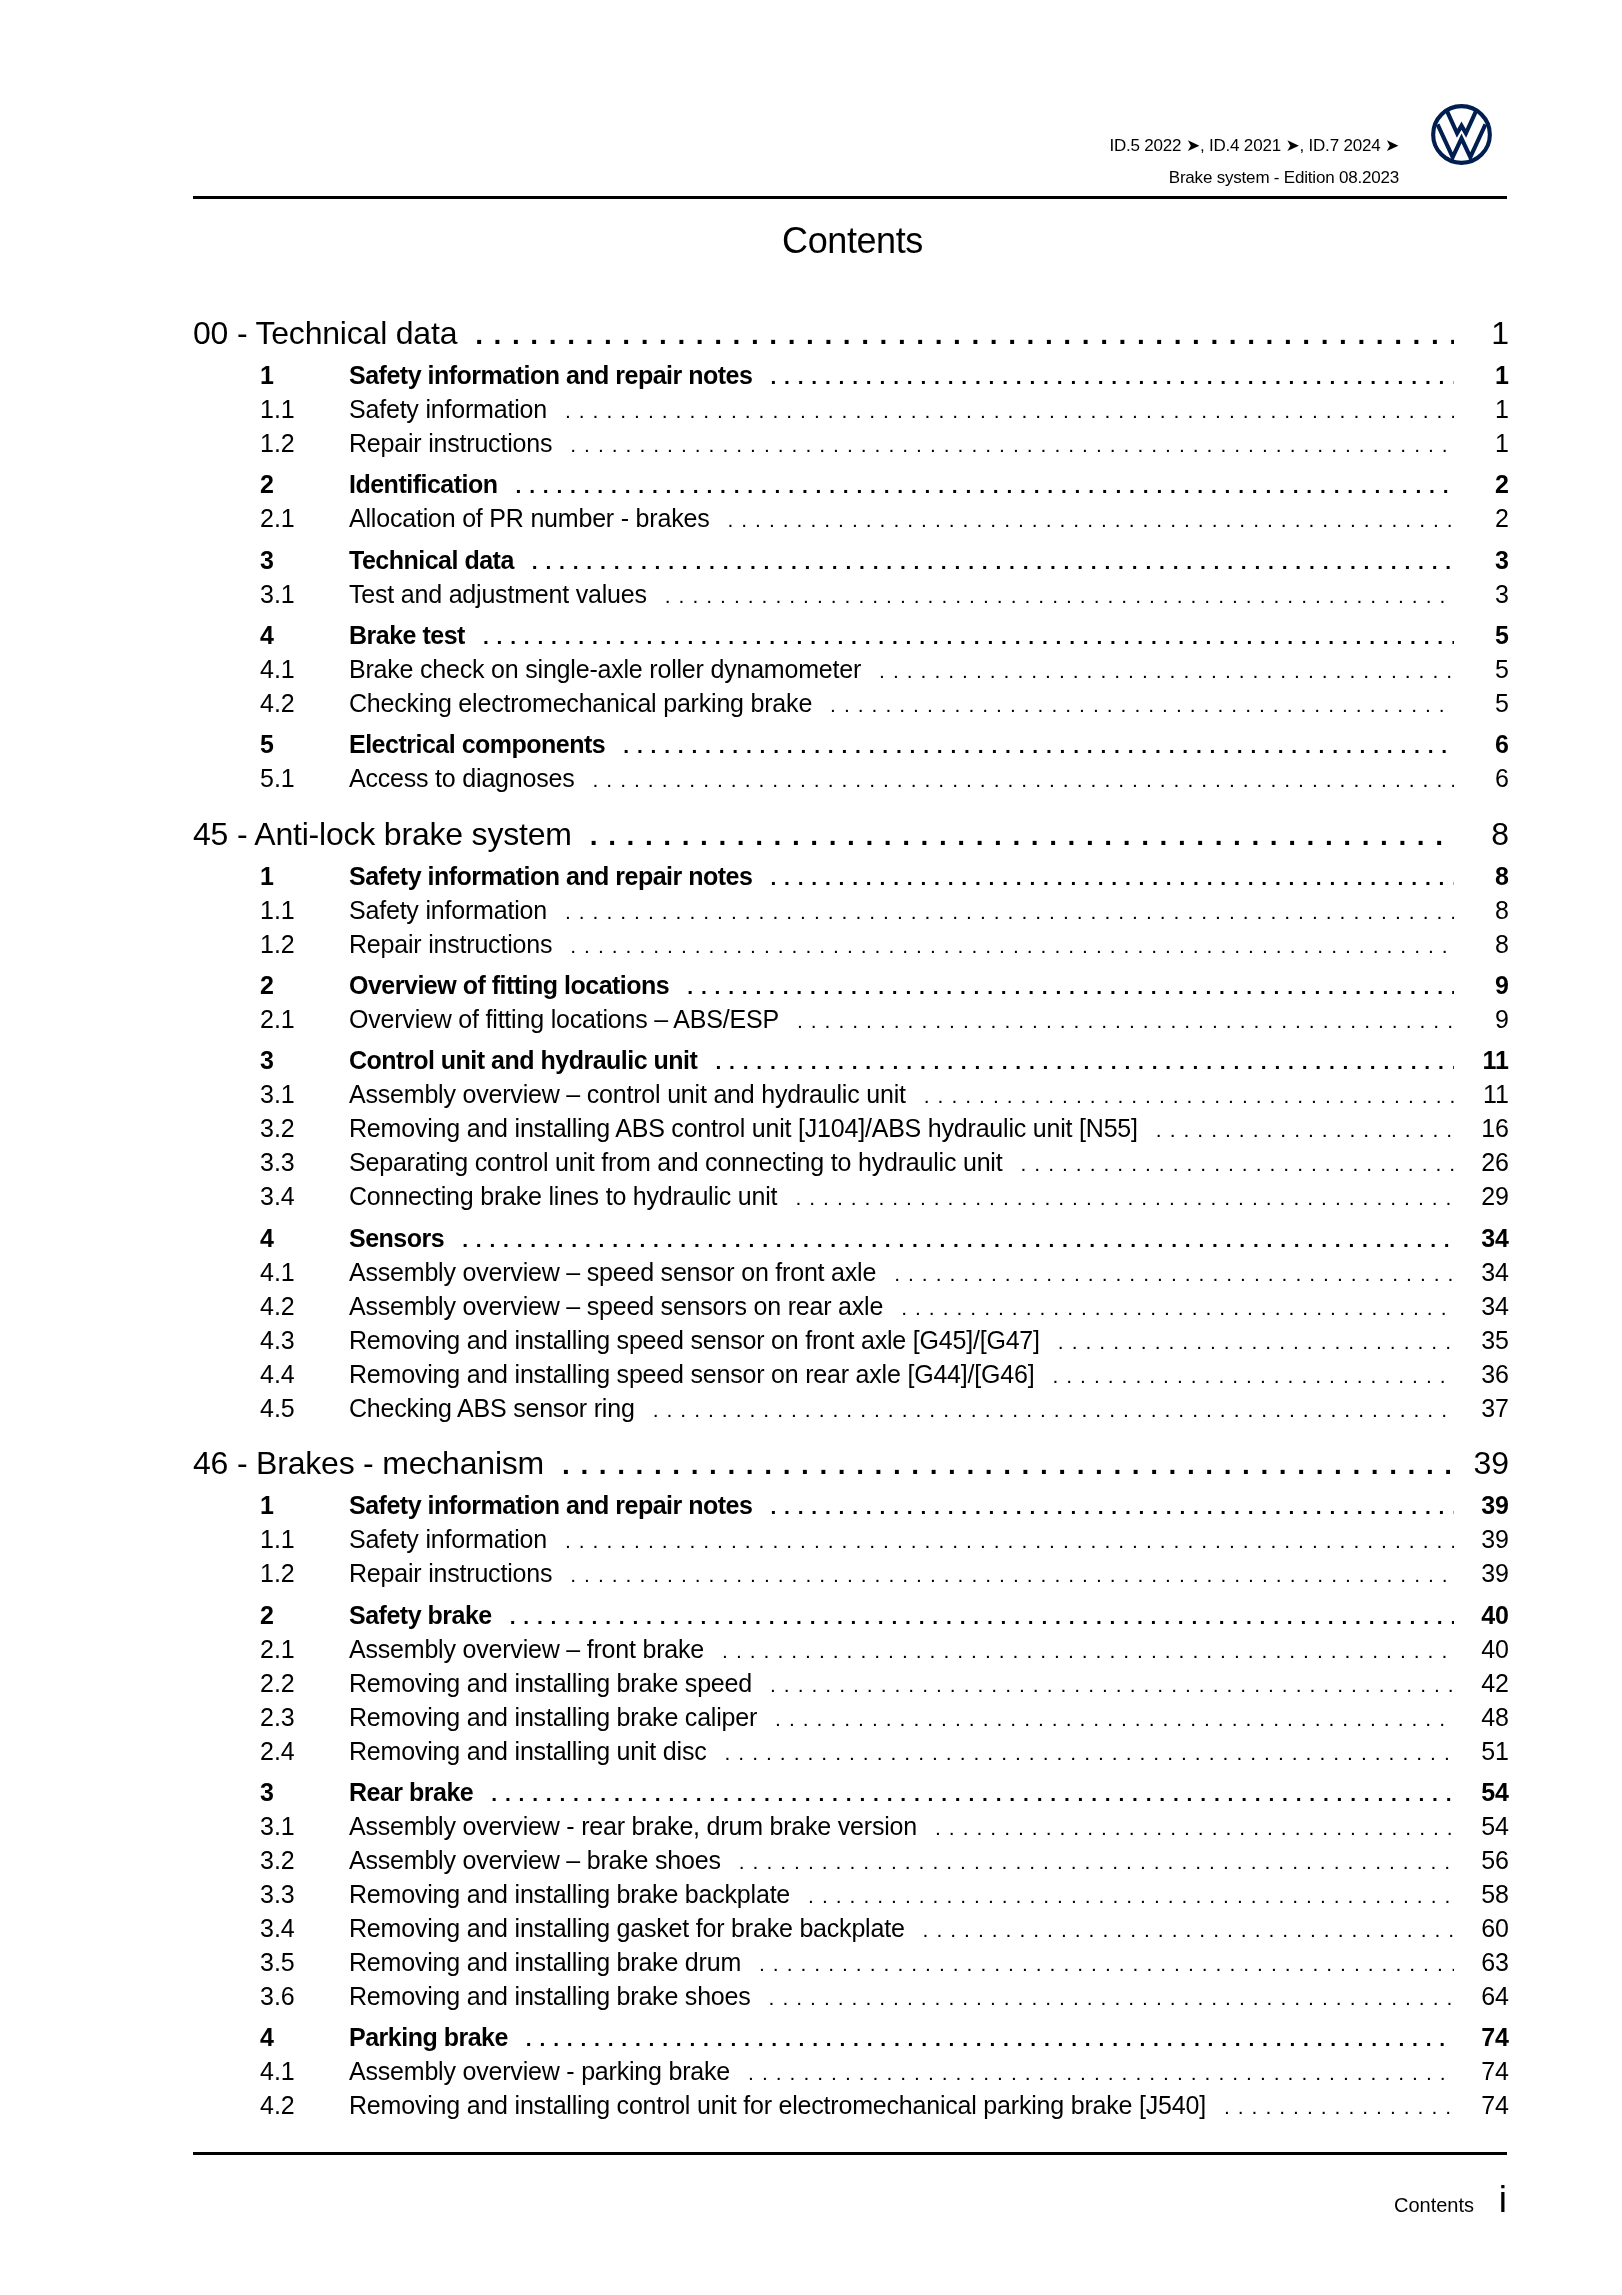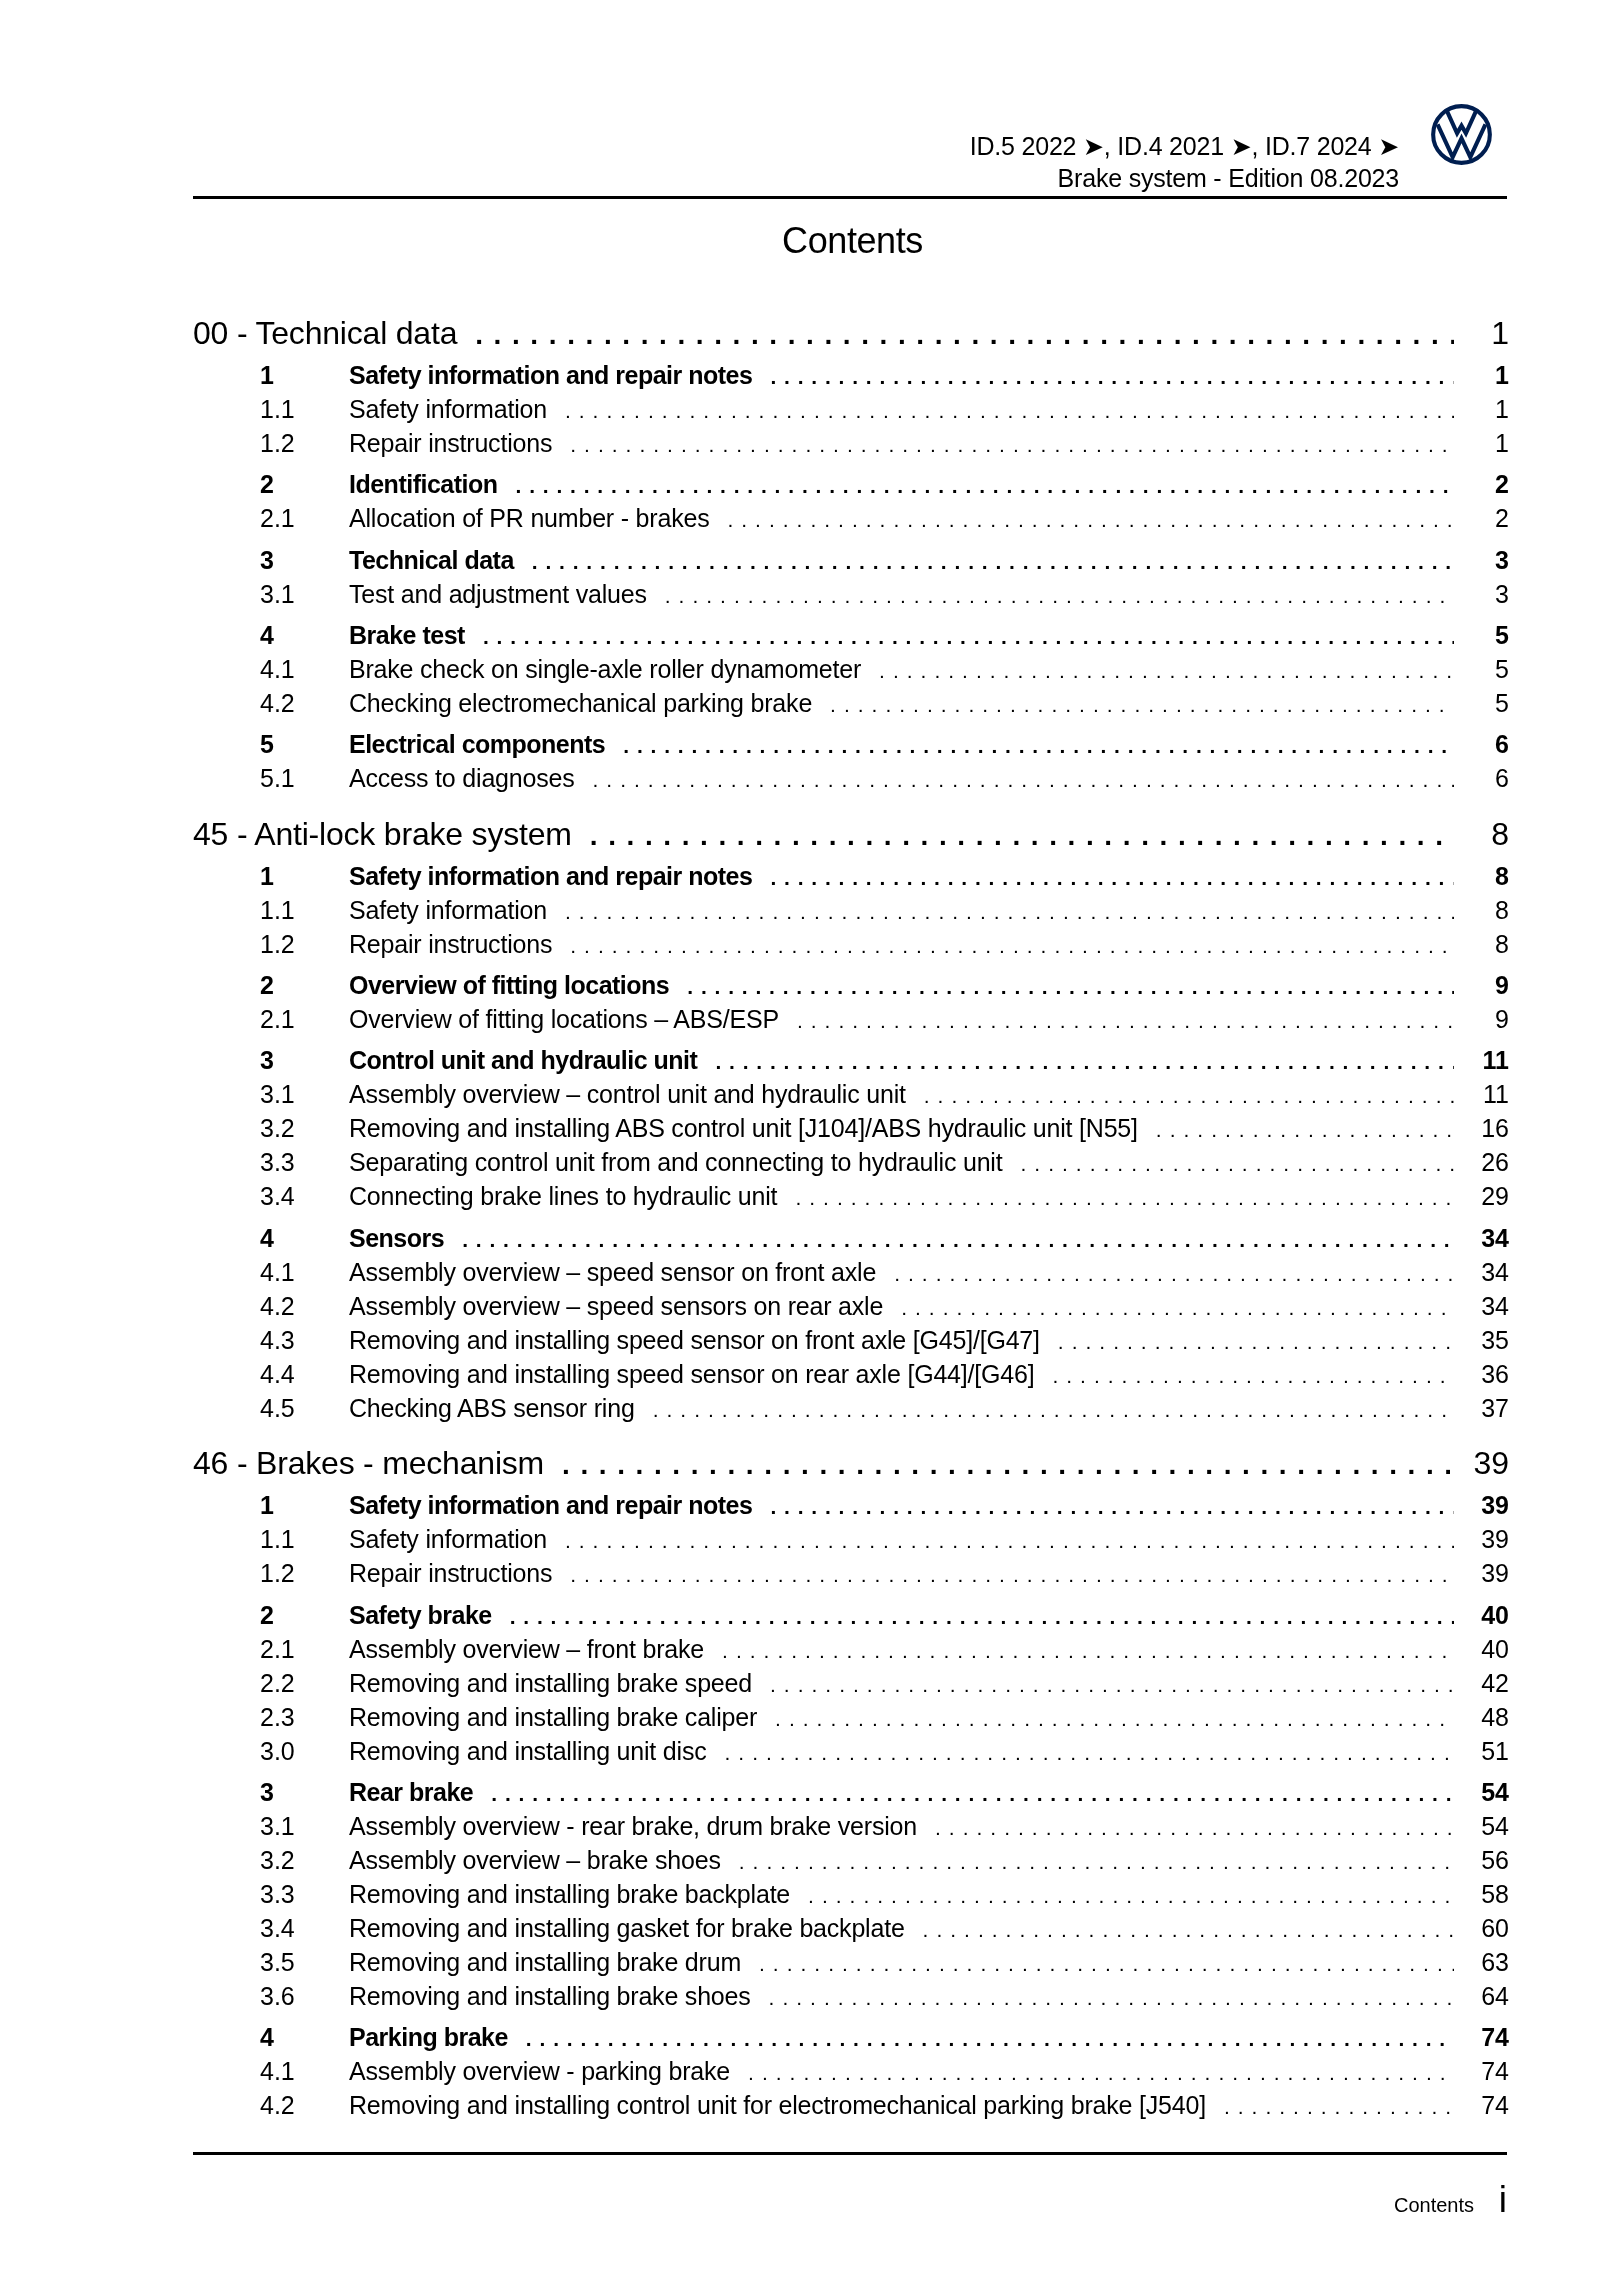--- a/index.html
+++ b/index.html
@@ -1,19 +1,19 @@
 <!DOCTYPE html>
 <html style="font-size:13px"><head>
 <meta charset="utf-8">
 <style>
   html, body { margin: 0; padding: 0; background: #ffffff; }
   body { width: 1623px; height: 2295px; position: relative; overflow: hidden;
          font-family: "Liberation Sans", sans-serif; color: #000; }
   .hdr-text { position: absolute; right: 224px; top: 130px; text-align: right;
-              font-size: 25px; line-height: 32px; letter-spacing: -0.2px; }
+              font-size: 17px; line-height: 32px; letter-spacing: -0.2px; }
   .logo { position: absolute; left: 1430px; top: 103px; width: 63px; height: 63px; }
   .hr-top { position: absolute; left: 193px; width: 1314px; top: 196px; height: 3.2px; background: #000; }
   .title { position: absolute; left: 0; width: 1705px; top: 218px; text-align: center;
            font-size: 36px; line-height: 45px; letter-spacing: -0.4px; }
   .toc { position: absolute; left: 193px; width: 1316px; top: 313px; }
   .sec { display: flex; align-items: baseline; height: 41px; font-size: 32px; line-height: 41px; }
   .sec .lbl { white-space: nowrap; letter-spacing: -0.2px; }
   .row { display: flex; align-items: baseline; height: 34px; font-size: 25px; line-height: 34px; }
   .row .num { width: 89px; padding-left: 67px; flex: none; }
   .row .lbl { white-space: nowrap; letter-spacing: -0.2px; }
@@ -282,21 +282,21 @@
       <span class="dots">........................................................................................................................................................................................................</span>
       <span class="pg">42</span>
     </div>
     <div class="row">
       <span class="num">2.3</span>
       <span class="lbl">Removing and installing brake caliper</span>
       <span class="dots">........................................................................................................................................................................................................</span>
       <span class="pg">48</span>
     </div>
     <div class="row">
-      <span class="num">3.0</span>
+      <span class="num">2.4</span>
       <span class="lbl">Removing and installing unit disc</span>
       <span class="dots">........................................................................................................................................................................................................</span>
       <span class="pg">51</span>
     </div>
     <div class="gap-group"></div>
     <div class="row l1">
       <span class="num">3</span>
       <span class="lbl">Rear brake</span>
       <span class="dots">........................................................................................................................................................................................................</span>
       <span class="pg">54</span>

